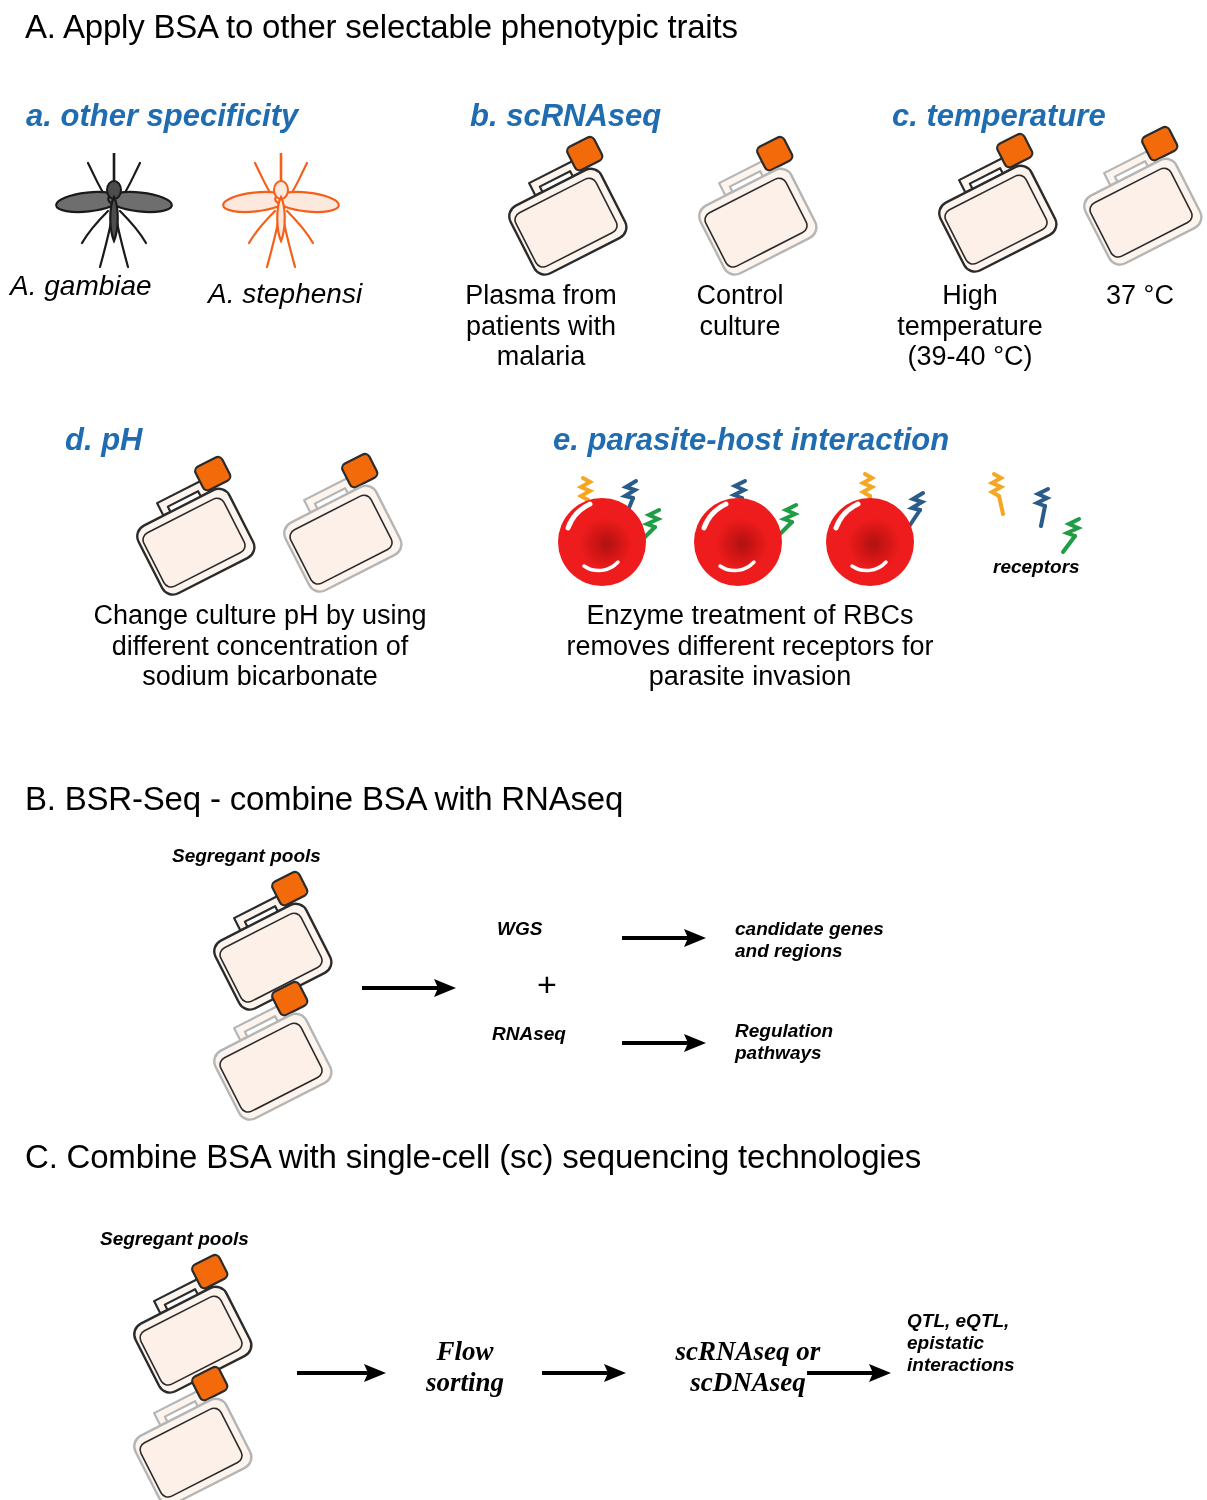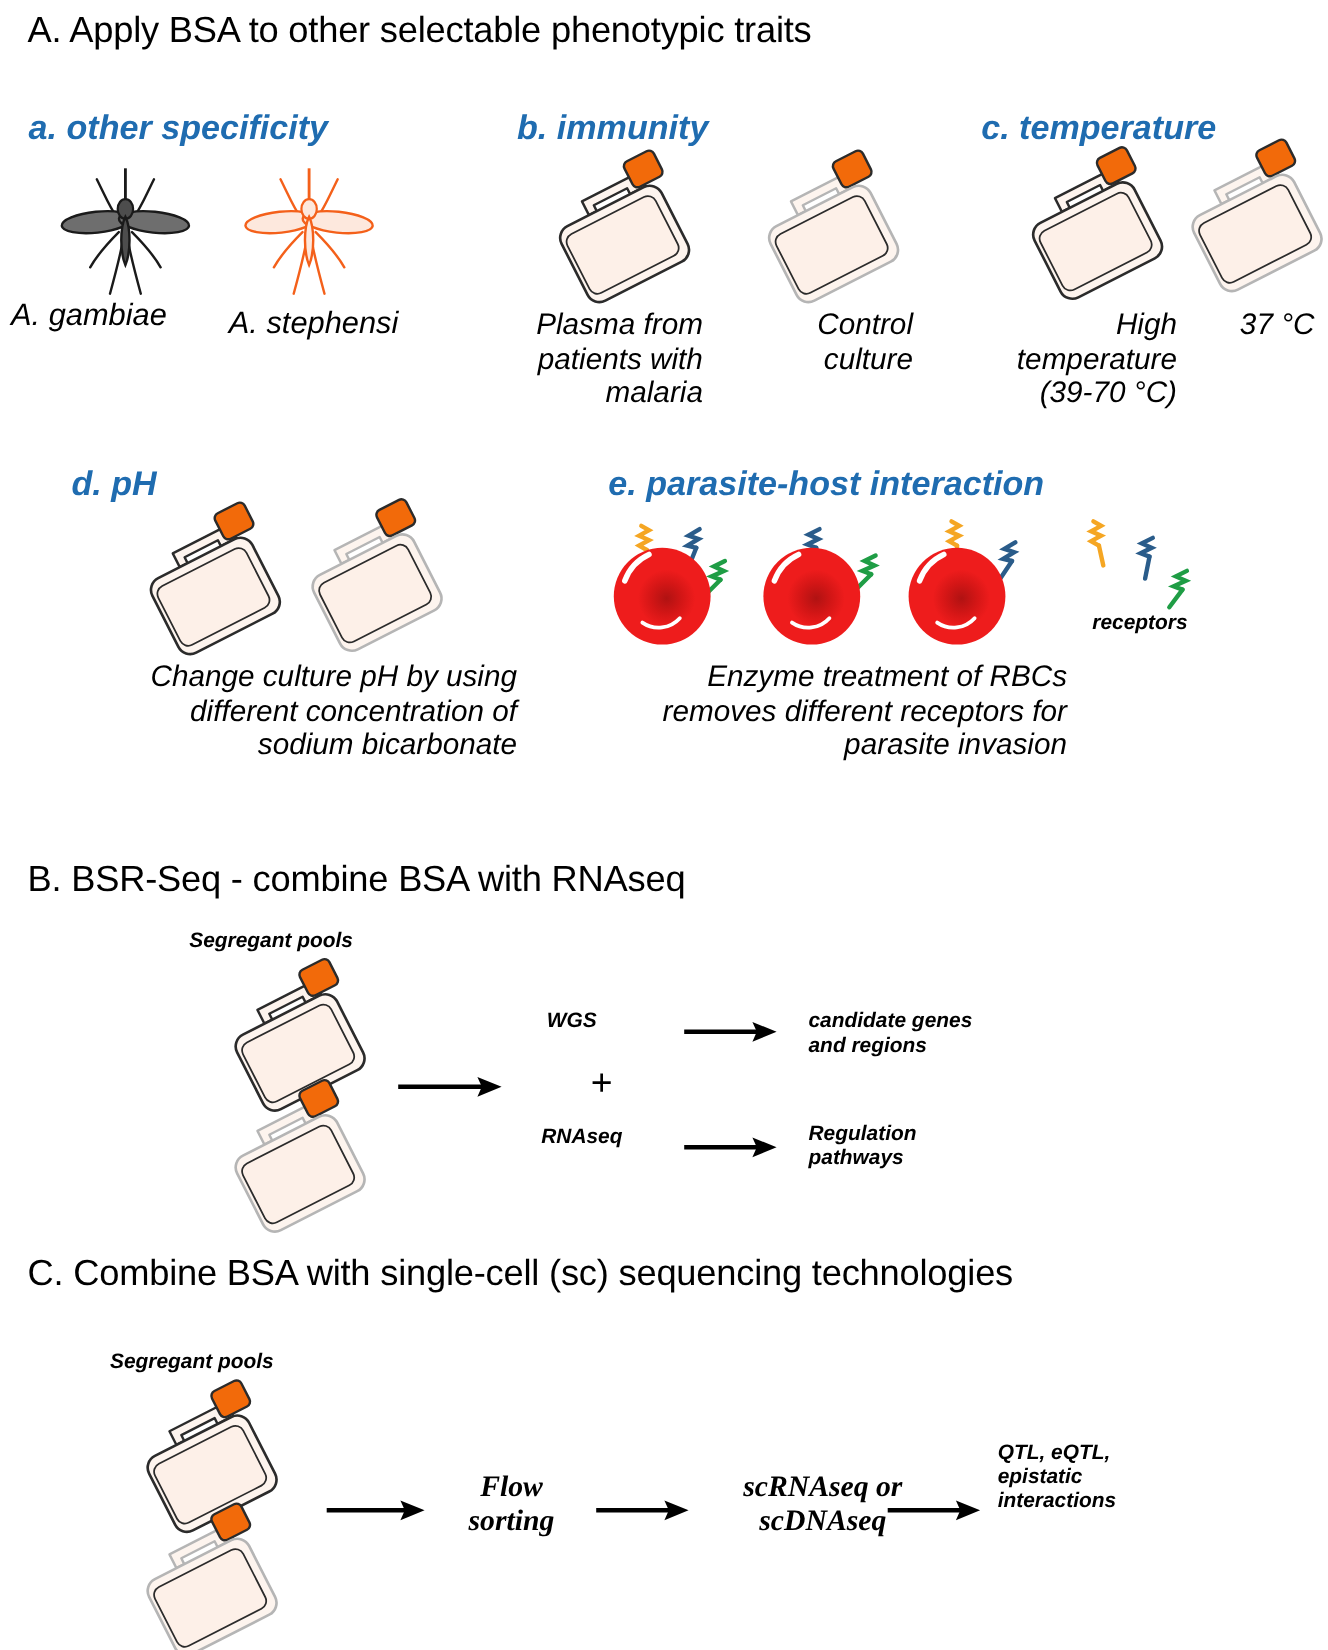--- a/index.html
+++ b/index.html
@@ -1,21 +1,21 @@
 <!DOCTYPE html>
 <html><head>
 <meta charset="utf-8">
 <style>
   html,body{margin:0;padding:0;background:#fff;}
   body{width:1207px;height:1500px;position:relative;overflow:hidden;
        font-family:"Liberation Sans", sans-serif;color:#000;}
   .abs{position:absolute;}
   .sec-title{font-size:33px;letter-spacing:-0.2px;white-space:nowrap;}
   .sub-title{font-size:31px;font-style:italic;font-weight:bold;color:#1f6cb0;white-space:nowrap;}
-  .cap{font-size:27px;line-height:1.13;text-align:right;font-style:italic;}
+  .cap{font-size:27px;line-height:1.13;text-align:center;}
   .ital{font-style:italic;font-weight:bold;font-size:19px;line-height:1.15;}
   .ital-c{font-style:italic;font-weight:bold;font-size:27px;line-height:1.15;text-align:center;font-family:Liberation Serif, serif;}
   .sp-label{font-size:28px;font-style:italic;white-space:nowrap;}
   svg{display:block;overflow:visible;}
 </style>
 </head>
 <body>
 
 <div class="abs sec-title" style="left:25px;top:8px;">A. Apply BSA to other selectable phenotypic traits</div>
 
@@ -53,21 +53,21 @@
     <ellipse cx="92" cy="57" rx="32" ry="9.5" fill="#fde8dd" stroke="#f4601a" stroke-width="2.2" transform="rotate(6 92 57)"></ellipse>
     <path d="M66 8 L66 40" stroke="#f4601a" stroke-width="2.6"></path>
     <ellipse cx="66" cy="45" rx="7" ry="9" fill="#fde8dd" stroke="#f4601a" stroke-width="2"></ellipse>
     <path d="M66 52 C61 62, 61 84, 66 96 C71 84, 71 62, 66 52 Z" fill="#fde8dd" stroke="#f4601a" stroke-width="2.2"></path>
   </svg>
 </div>
 
 <div class="abs sp-label" style="left:10px;top:270px;">A. gambiae</div>
 <div class="abs sp-label" style="left:172px;top:278px;margin-left:36px;">A. stephensi</div>
 
-<div class="abs sub-title" style="left:470px;top:98px;">b. immunity</div>
+<div class="abs sub-title" style="left:470px;top:98px;">b. scRNAseq</div>
 
 <div class="abs" style="left:500px;top:160px;">
   <svg width="140" height="110" viewBox="0 0 140 110">
     <g transform="rotate(-27 70 55)">
       <path d="M48 8 L98 8 A8 8 0 0 1 106 16 L106 22 L90 22 L90 16 L56 16 L56 22 L48 22 Z" fill="#fdf4ee" stroke="#2b2b2b" stroke-width="2.2" stroke-linejoin="round"></path>
       <rect x="96" y="-6" width="30" height="26" rx="5" fill="#f26a0a" stroke="#2b2b2b" stroke-width="2.2"></rect>
       <path d="M26 22 L104 22 A12 12 0 0 1 116 34 L116 86 A12 12 0 0 1 104 98 L26 98 A12 12 0 0 1 14 86 L14 34 A12 12 0 0 1 26 22 Z" fill="#fdf4ee" stroke="#2b2b2b" stroke-width="2.4" stroke-linejoin="round"></path>
       <path d="M26 30 L100 30 A8 8 0 0 1 108 38 L108 82 A8 8 0 0 1 100 90 L26 90 A8 8 0 0 1 18 82 L18 38 A8 8 0 0 1 26 30 Z" fill="#fdf0e8" stroke="#2b2b2b" stroke-width="1.6"></path>
     </g>
   </svg>
@@ -109,21 +109,21 @@
       <path d="M48 8 L98 8 A8 8 0 0 1 106 16 L106 22 L90 22 L90 16 L56 16 L56 22 L48 22 Z" fill="#fdf4ee" stroke="#b5b5b5" stroke-width="2.2" stroke-linejoin="round"></path>
       <rect x="96" y="-6" width="30" height="26" rx="5" fill="#f26a0a" stroke="#2b2b2b" stroke-width="2.2"></rect>
       <path d="M26 22 L104 22 A12 12 0 0 1 116 34 L116 86 A12 12 0 0 1 104 98 L26 98 A12 12 0 0 1 14 86 L14 34 A12 12 0 0 1 26 22 Z" fill="#fdf4ee" stroke="#b5b5b5" stroke-width="2.4" stroke-linejoin="round"></path>
       <path d="M26 30 L100 30 A8 8 0 0 1 108 38 L108 82 A8 8 0 0 1 100 90 L26 90 A8 8 0 0 1 18 82 L18 38 A8 8 0 0 1 26 30 Z" fill="#fdf0e8" stroke="#2b2b2b" stroke-width="1.6"></path>
     </g>
   </svg>
 </div>
 
 <div class="abs cap" style="left:870px;top:280px;width:200px;white-space:pre-line;">High
 temperature
-(39-70 °C)</div>
+(39-40 °C)</div>
 <div class="abs cap" style="left:1085px;top:280px;width:110px;white-space:pre-line;">37 °C</div>
 
 <div class="abs sub-title" style="left:65px;top:422px;">d. pH</div>
 
 <div class="abs" style="left:128px;top:480px;">
   <svg width="140" height="110" viewBox="0 0 140 110">
     <g transform="rotate(-27 70 55)">
       <path d="M48 8 L98 8 A8 8 0 0 1 106 16 L106 22 L90 22 L90 16 L56 16 L56 22 L48 22 Z" fill="#fdf4ee" stroke="#2b2b2b" stroke-width="2.2" stroke-linejoin="round"></path>
       <rect x="96" y="-6" width="30" height="26" rx="5" fill="#f26a0a" stroke="#2b2b2b" stroke-width="2.2"></rect>
       <path d="M26 22 L104 22 A12 12 0 0 1 116 34 L116 86 A12 12 0 0 1 104 98 L26 98 A12 12 0 0 1 14 86 L14 34 A12 12 0 0 1 26 22 Z" fill="#fdf4ee" stroke="#2b2b2b" stroke-width="2.4" stroke-linejoin="round"></path>

